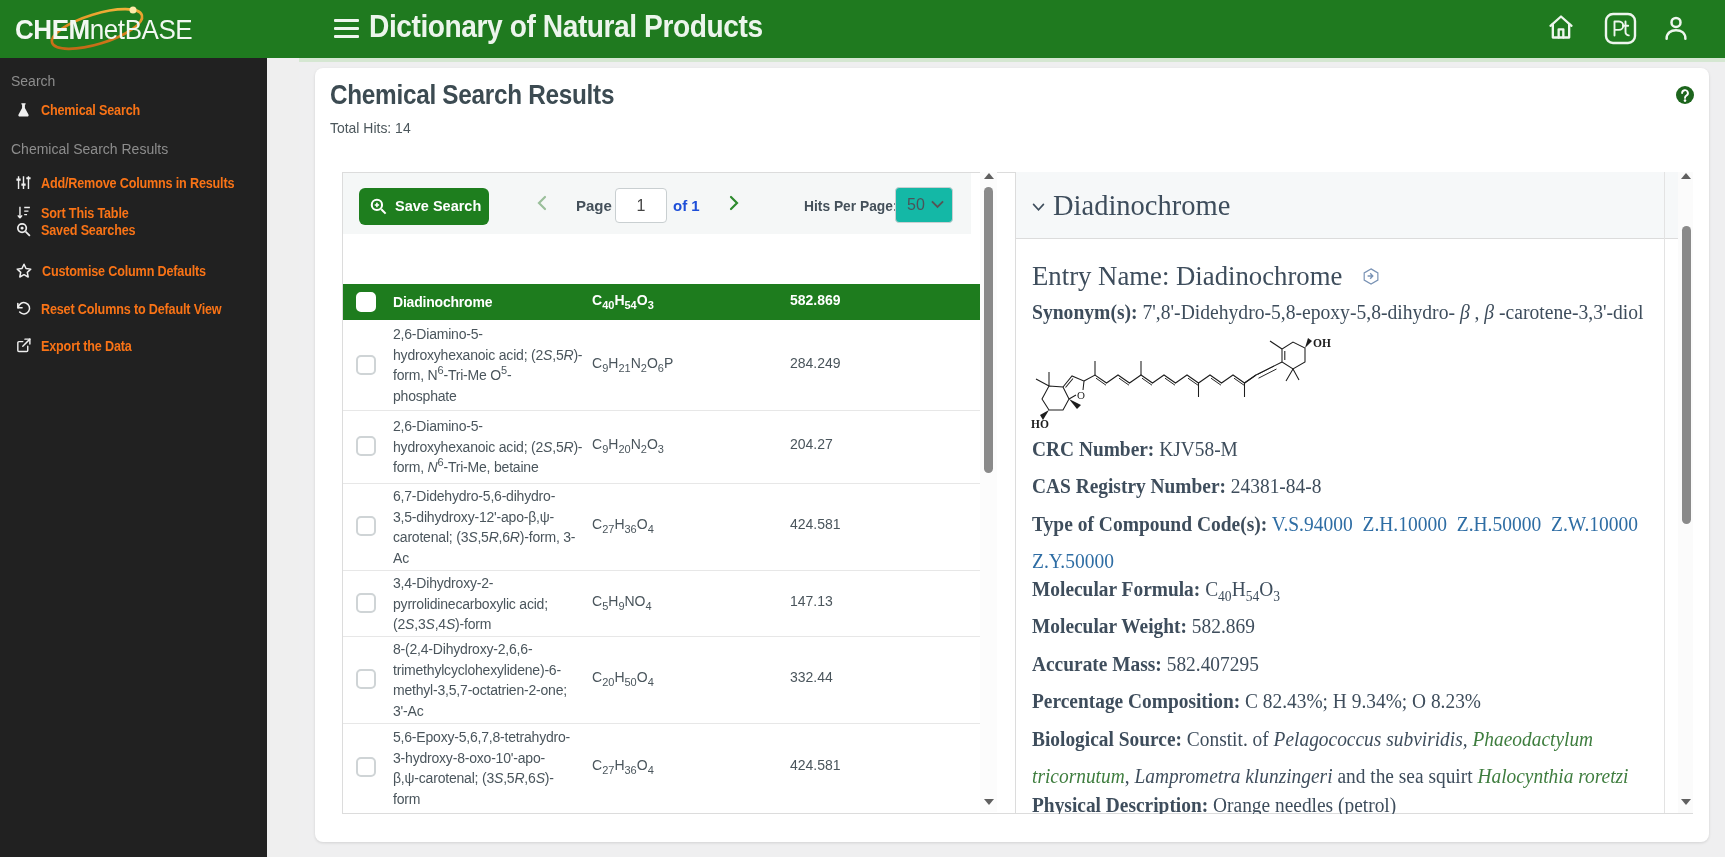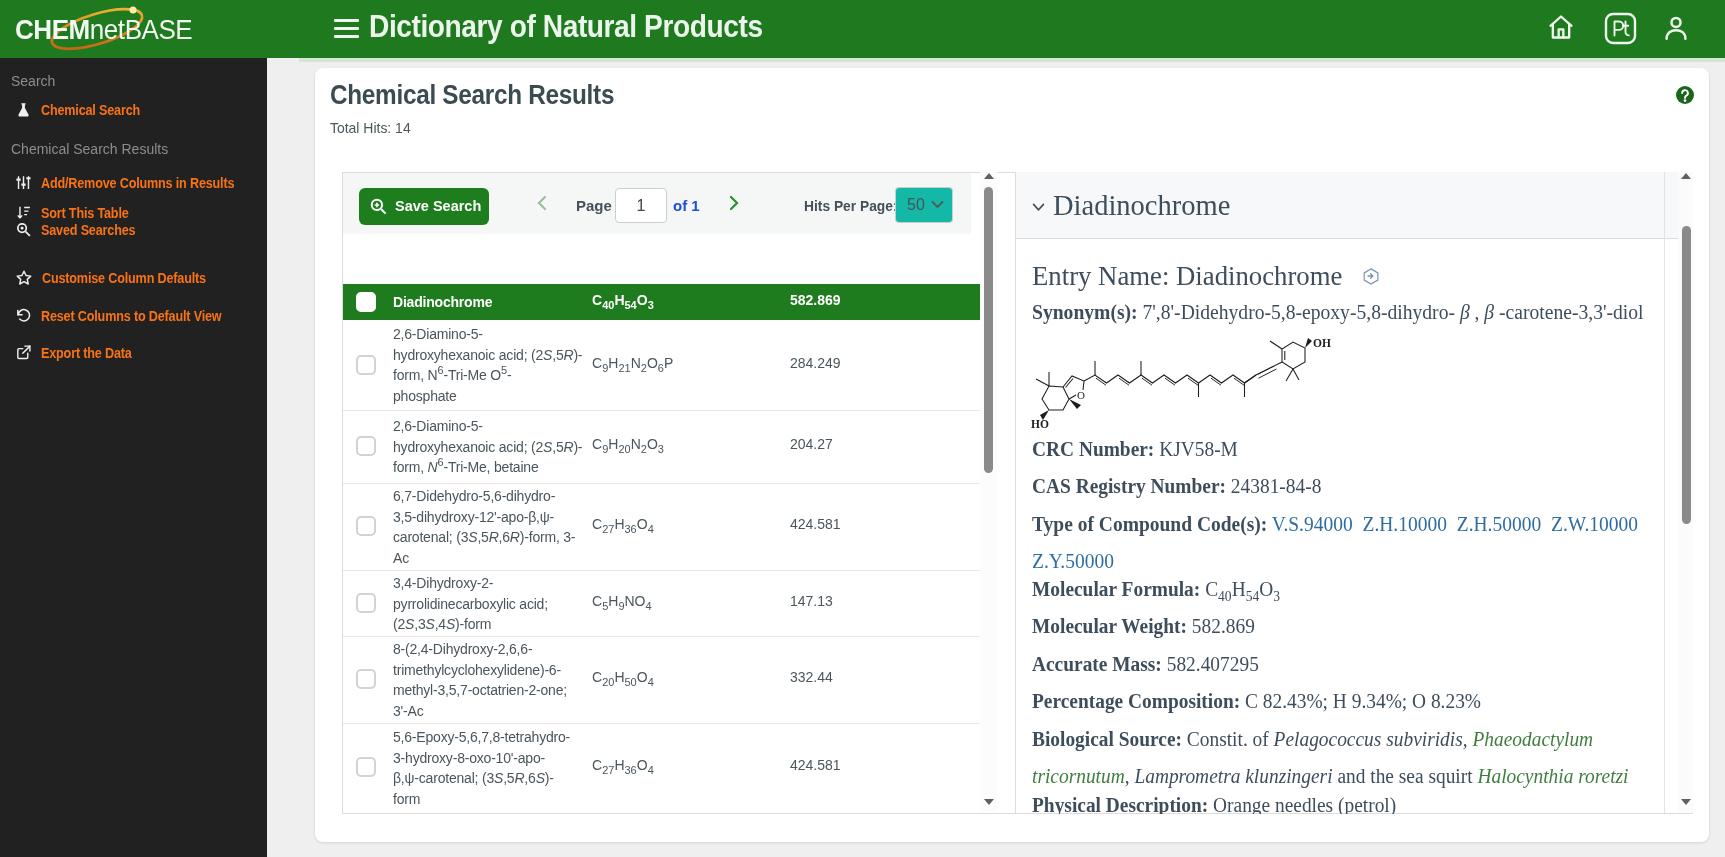--- a/index.html
+++ b/index.html
@@ -140,21 +140,21 @@
     <span>Sort This Table</span>
   </div>
   <div class="sb-item" style="">
     <svg width="17" height="17" viewBox="0 0 24 24" fill="none" stroke="#efefef" stroke-width="2.4">
         <circle cx="10" cy="10" r="6"></circle>
         <path d="M15 15l6 6"></path>
         <path d="M8 10h4M10 8v4"></path>
       </svg>
     <span>Saved Searches</span>
   </div>
-  <div class="sb-item" style="margin-top:31px">
+  <div class="sb-item" style="margin-top:24px">
     <svg width="18" height="18" viewBox="0 0 24 24" fill="none" stroke="#efefef" stroke-width="2" stroke-linejoin="round">
         <path d="M12 3l2.7 5.7 6.3.8-4.6 4.3 1.2 6.2-5.6-3.1-5.6 3.1 1.2-6.2L3 9.5l6.3-.8z"></path>
       </svg>
     <span>Customise Column Defaults</span>
   </div>
   <div class="sb-item" style="margin-top:20px">
     <svg width="17" height="17" viewBox="0 0 24 24" fill="none" stroke="#efefef" stroke-width="2.2" stroke-linecap="round">
         <path d="M4 5v6h6"></path>
         <path d="M4.6 11a8 8 0 1 1 2 6"></path>
       </svg>

